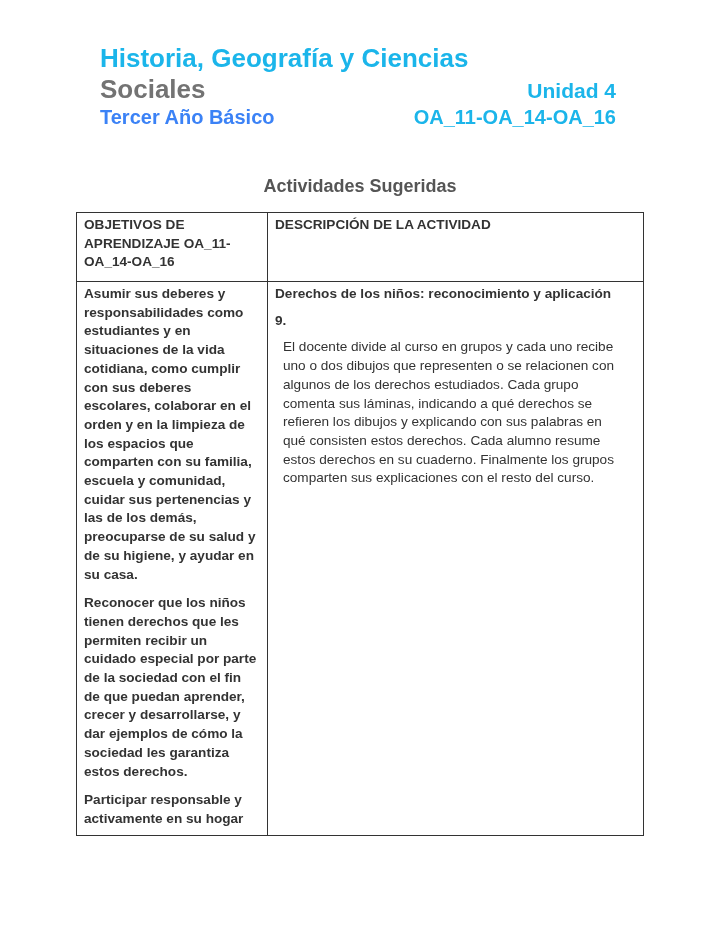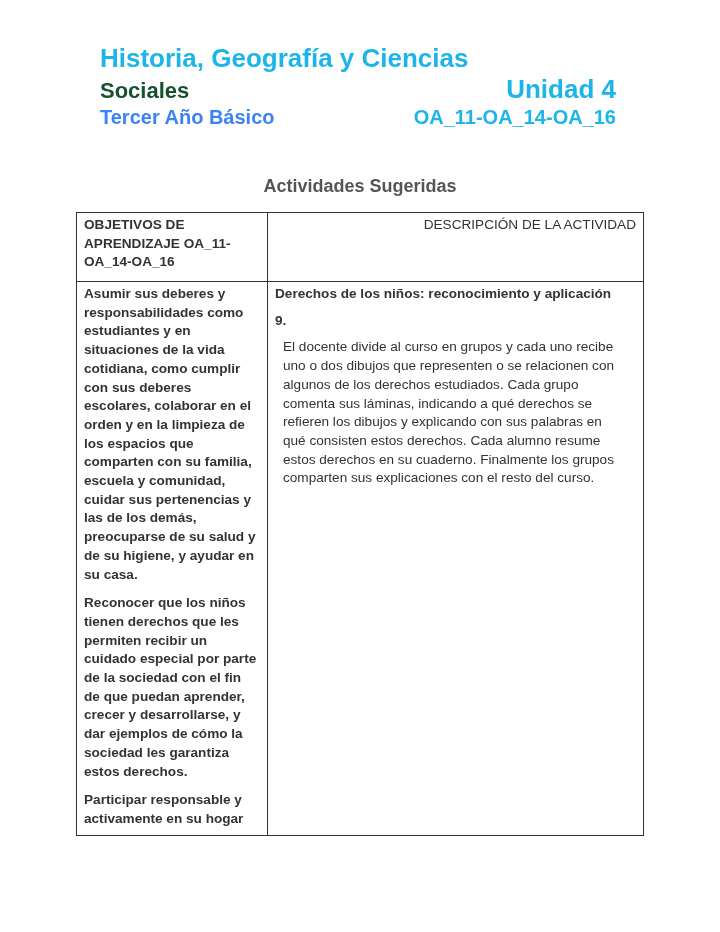--- a/index.html
+++ b/index.html
@@ -1,34 +1,34 @@
 <!DOCTYPE html>
 <html><head>
 <meta charset="utf-8">
 <style>
   html, body { margin: 0; padding: 0; background: #ffffff; }
   body { width: 720px; height: 932px; position: relative; overflow: hidden;
          font-family: "Liberation Sans", sans-serif; }
   .hdr { position: absolute; left: 100px; width: 516px; }
   .title1 { top: 42px; font-size: 26px; font-weight: bold; color: #1bb5ea; line-height: 32px; }
   .row2 { top: 74px; display: flex; justify-content: space-between; align-items: baseline; height: 32px; }
-  .title2 { font-size: 22px; font-weight: bold; color: #14532d; }
-  .unidad { font-size: 26px; font-weight: bold; color: #1bb5ea; }
+  .title2 { font-size: 26px; font-weight: bold; color: #737373; }
+  .unidad { font-size: 21px; font-weight: bold; color: #1bb5ea; }
   .row3 { top: 106px; display: flex; justify-content: space-between; align-items: baseline; height: 28px; }
   .grade { font-size: 20px; font-weight: bold; color: #3b82f6; }
   .oa { font-size: 20px; font-weight: bold; color: #1bb5ea; }
   .section-title { position: absolute; top: 176px; left: 0; width: 720px; text-align: center;
                    font-size: 18px; font-weight: bold; color: #555555; }
   table { position: absolute; left: 76px; top: 212px; width: 568px; height: 563px;
           border-collapse: collapse; table-layout: fixed; }
   td { border: 1.5px solid #333333; vertical-align: top; padding: 3px 7px; font-size: 13.6px;
        line-height: 18.7px; color: #333333; }
   col.c1 { width: 191px; }
   .h1 { font-weight: bold; }
-  .h2 { font-weight: normal; text-align: right; }
+  .h2 { font-weight: bold; text-align: left; }
   tr.head { height: 69px; }
   .obj p { margin: 0 0 10px 0; font-weight: bold; }
   .act-title { font-weight: bold; margin: 0 0 8px 0; }
   .act-num { font-weight: bold; margin: 0 0 8px 0; }
   .act-body { margin: 8px; font-weight: normal; }
 </style>
 </head>
 <body>
 
 <div class="hdr title1">Historia, Geografía y Ciencias</div>

